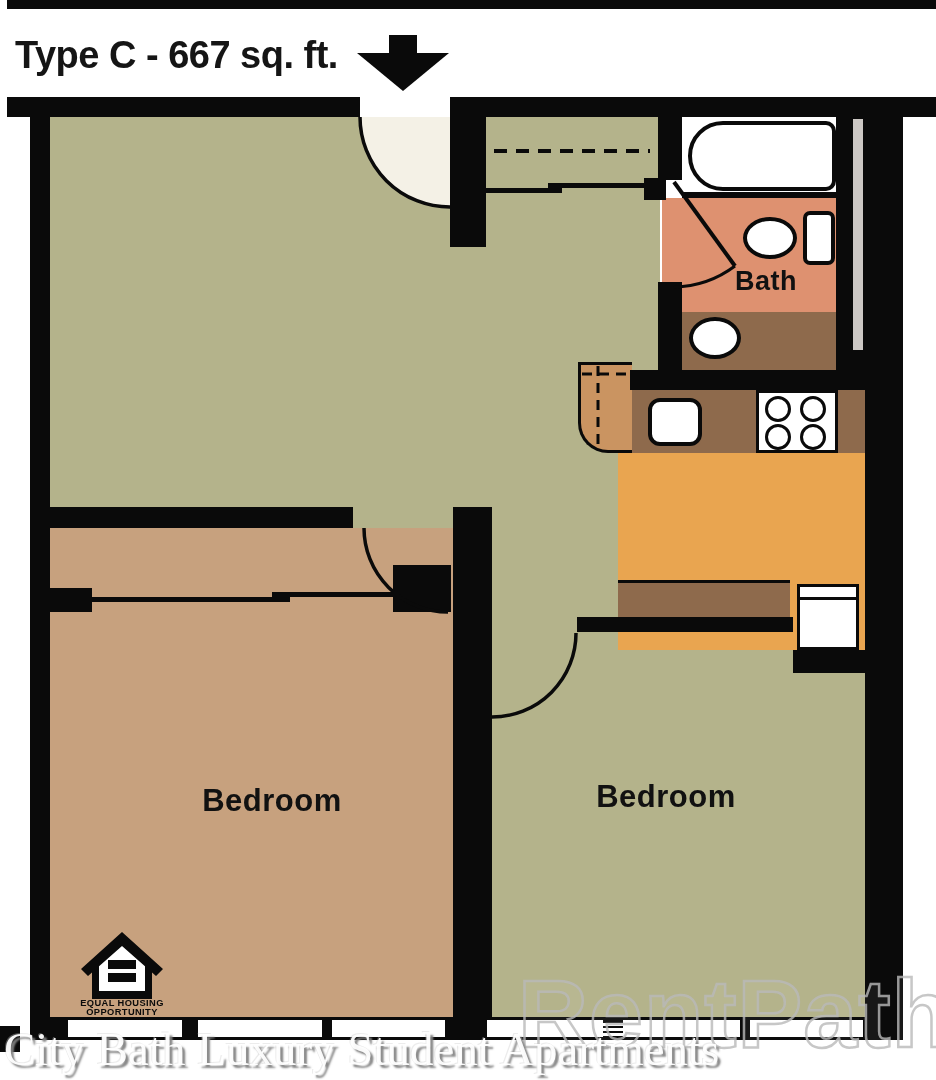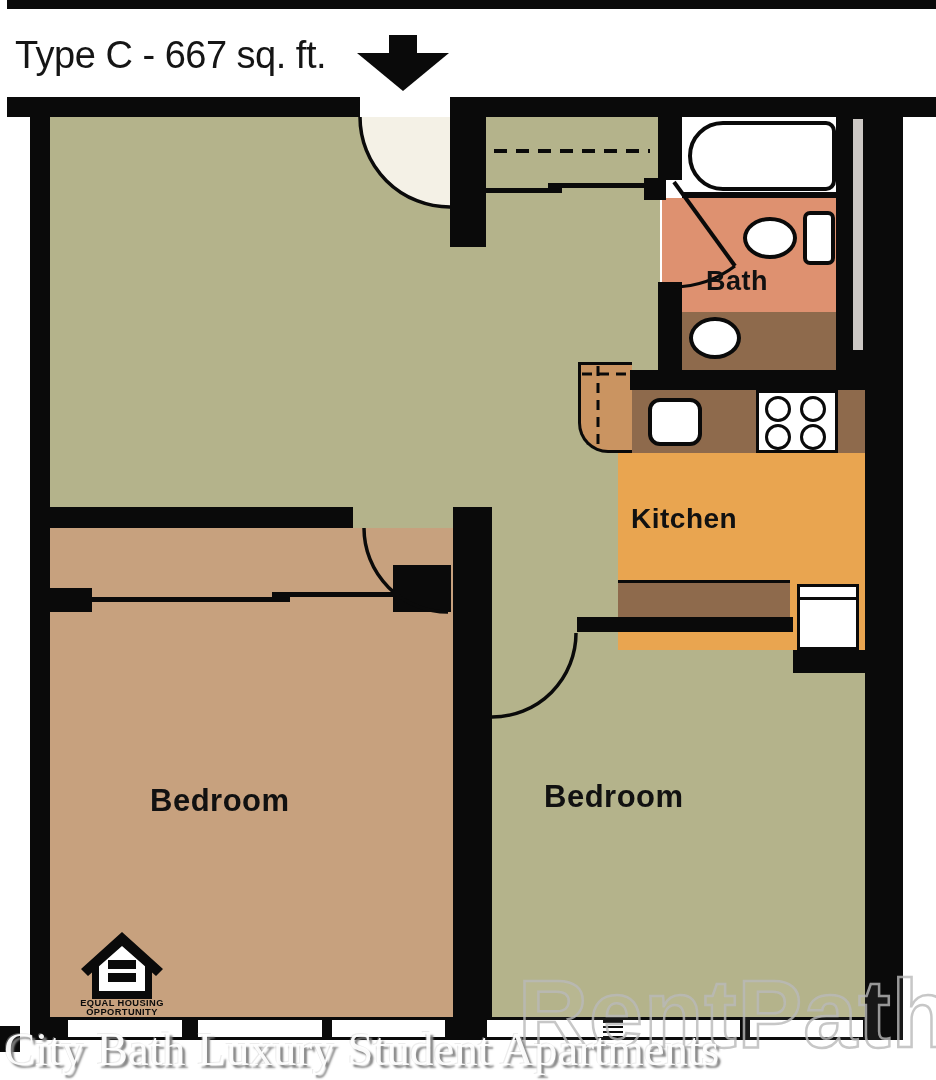--- a/index.html
+++ b/index.html
@@ -6,23 +6,23 @@
   #canvas{position:relative;width:936px;height:1080px;background:#fff;overflow:hidden;
           font-family:"Liberation Sans",sans-serif;}
   .abs{position:absolute;}
   .wall{background:var(--wall);}
   .green{background:var(--floor_green);}
   .tan{background:var(--floor_tan);}
   .salmon{background:var(--bath_salmon);}
   .brown{background:var(--counter_brown);}
   .orange{background:var(--kitchen_orange);}
   .whitefill{background:#ffffff;}
-  .room-label{position:absolute;color:#111;font-weight:bold;
+  .room-label{position:absolute;color:#111;font-weight:bold;text-align:center;
               font-family:"Liberation Sans",sans-serif;letter-spacing:.5px;}
-  #title{position:absolute;left:15px;top:34px;font-size:38px;font-weight:normal;color:#151515;
+  #title{position:absolute;left:15px;top:34px;font-size:38px;font-weight:bold;color:#151515;
          letter-spacing:-.5px;white-space:nowrap;}
   #caption{position:absolute;left:4px;top:1022px;font-size:47px;white-space:nowrap;z-index:60;
            font-family:"Liberation Serif",serif;color:rgba(255,255,255,.95);
            text-shadow:3px 3px 2px rgba(130,130,130,.95), -1px -1px 0 rgba(200,200,200,.35);}
   #watermark{position:absolute;left:518px;top:958px;font-size:97px;font-weight:bold;z-index:55;
              letter-spacing:1px;color:rgba(255,255,255,.06);white-space:nowrap;
              -webkit-text-stroke:2.5px rgba(185,185,185,.8);}
   svg text{font-family:"Liberation Sans",sans-serif;}
   .fixture{position:absolute;background:#fff;border:4px solid #0a0a0a;box-sizing:border-box;}
 </style>
@@ -137,20 +137,19 @@
       <path d="M 81 969 L 122 932 L 163 969 L 156 976 L 122 946 L 88 976 Z" fill="#0a0a0a"></path>
       <rect x="108" y="960" width="28" height="9" fill="#0a0a0a"></rect>
       <rect x="108" y="973" width="28" height="9" fill="#0a0a0a"></rect>
       <text x="122" y="1006" text-anchor="middle" font-size="9.3" font-weight="bold" letter-spacing="0.4" fill="#0a0a0a">EQUAL HOUSING</text>
       <text x="122" y="1015" text-anchor="middle" font-size="9.3" font-weight="bold" letter-spacing="0.4" fill="#0a0a0a">OPPORTUNITY</text>
     </g>
   </svg>
 
   <div id="title">Type C - 667 sq. ft.</div>
   <div class="room-label" style="left:706px;top:266px;width:120px;font-size:27px;">Bath</div>
-  <div class="room-label" style="left:631px;top:503px;width:220px;font-size:28px;">Kitchen</div>
   <div class="room-label" style="left:150px;top:783px;width:244px;font-size:31px;">Bedroom</div>
   <div class="room-label" style="left:544px;top:779px;width:244px;font-size:31px;">Bedroom</div>
 
   <div id="watermark"><span>RentPath</span></div>
   <div id="caption">City Bath Luxury Student Apartments</div>
 
 </div>
 
 </body></html>

